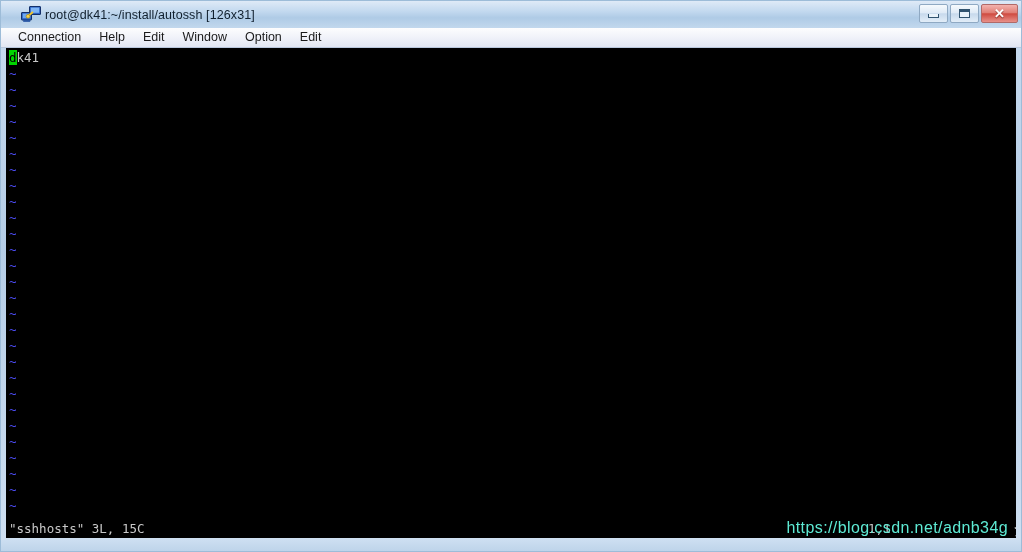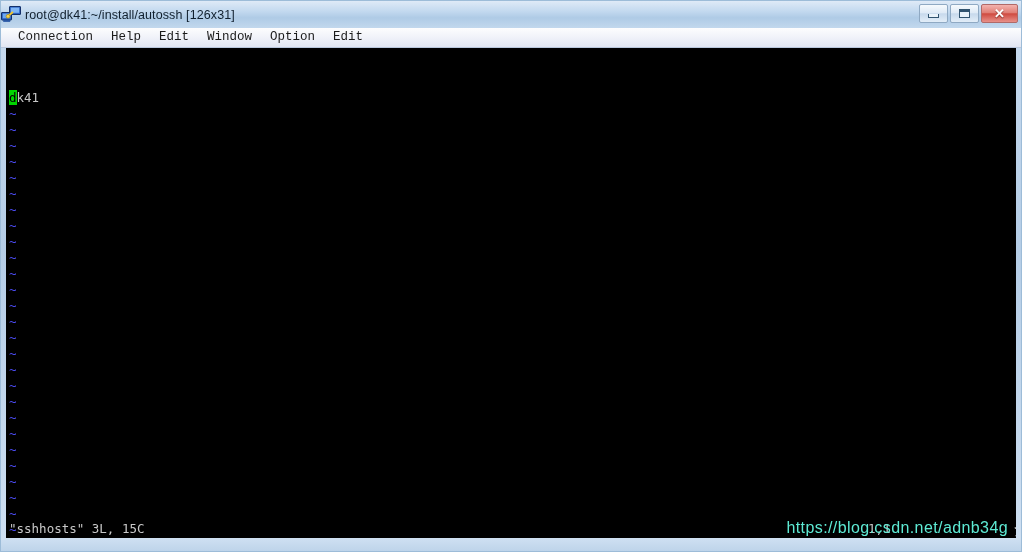--- a/index.html
+++ b/index.html
@@ -27,21 +27,21 @@
   }
 
   
   .titlebar {
     position: relative;
     height: 27px;
     flex: 0 0 27px;
     background: linear-gradient(180deg, #dfeaf7 0%, #c3d9ef 38%, #afcbe6 62%, #c2d8ed 100%);
     display: flex;
     align-items: center;
-    padding-left: 0;
+    padding-left: 20px;
     box-sizing: border-box;
   }
   .title-icon {
     width: 20px;
     height: 18px;
     position: relative;
     flex: 0 0 20px;
     margin-right: 4px;
   }
   .title-text {
@@ -113,21 +113,21 @@
     box-sizing: border-box;
   }
   .menu-item {
     font-size: 12.5px;
     color: #1b1b1b;
     padding: 5px 9px;
     height: 19px;
     line-height: 19px;
     cursor: default;
     white-space: nowrap;
-    font-family: Liberation Mono, monospace;
+    font-family: Liberation Sans, sans-serif;
   }
 
   
   .term-wrap {
     flex: 1 1 auto;
     padding: 0 5px 0 5px;
     box-sizing: border-box;
     display: flex;
     min-height: 0;
   }
@@ -139,21 +139,20 @@
     font-family: "DejaVu Sans Mono", "Liberation Mono", monospace;
     font-size: 12.5px;
     line-height: 16px;
   }
   .term-lines {
     position: absolute;
     left: 3px;
     top: 2px;
     right: 0;
     bottom: 18px;
-    margin-top: 40px;
   }
   .tline {
     height: 16px;
     line-height: 16px;
     white-space: pre;
     color: #c8c8c8;
   }
   .tline.tilde {
     color: #4a4aee;
   }

